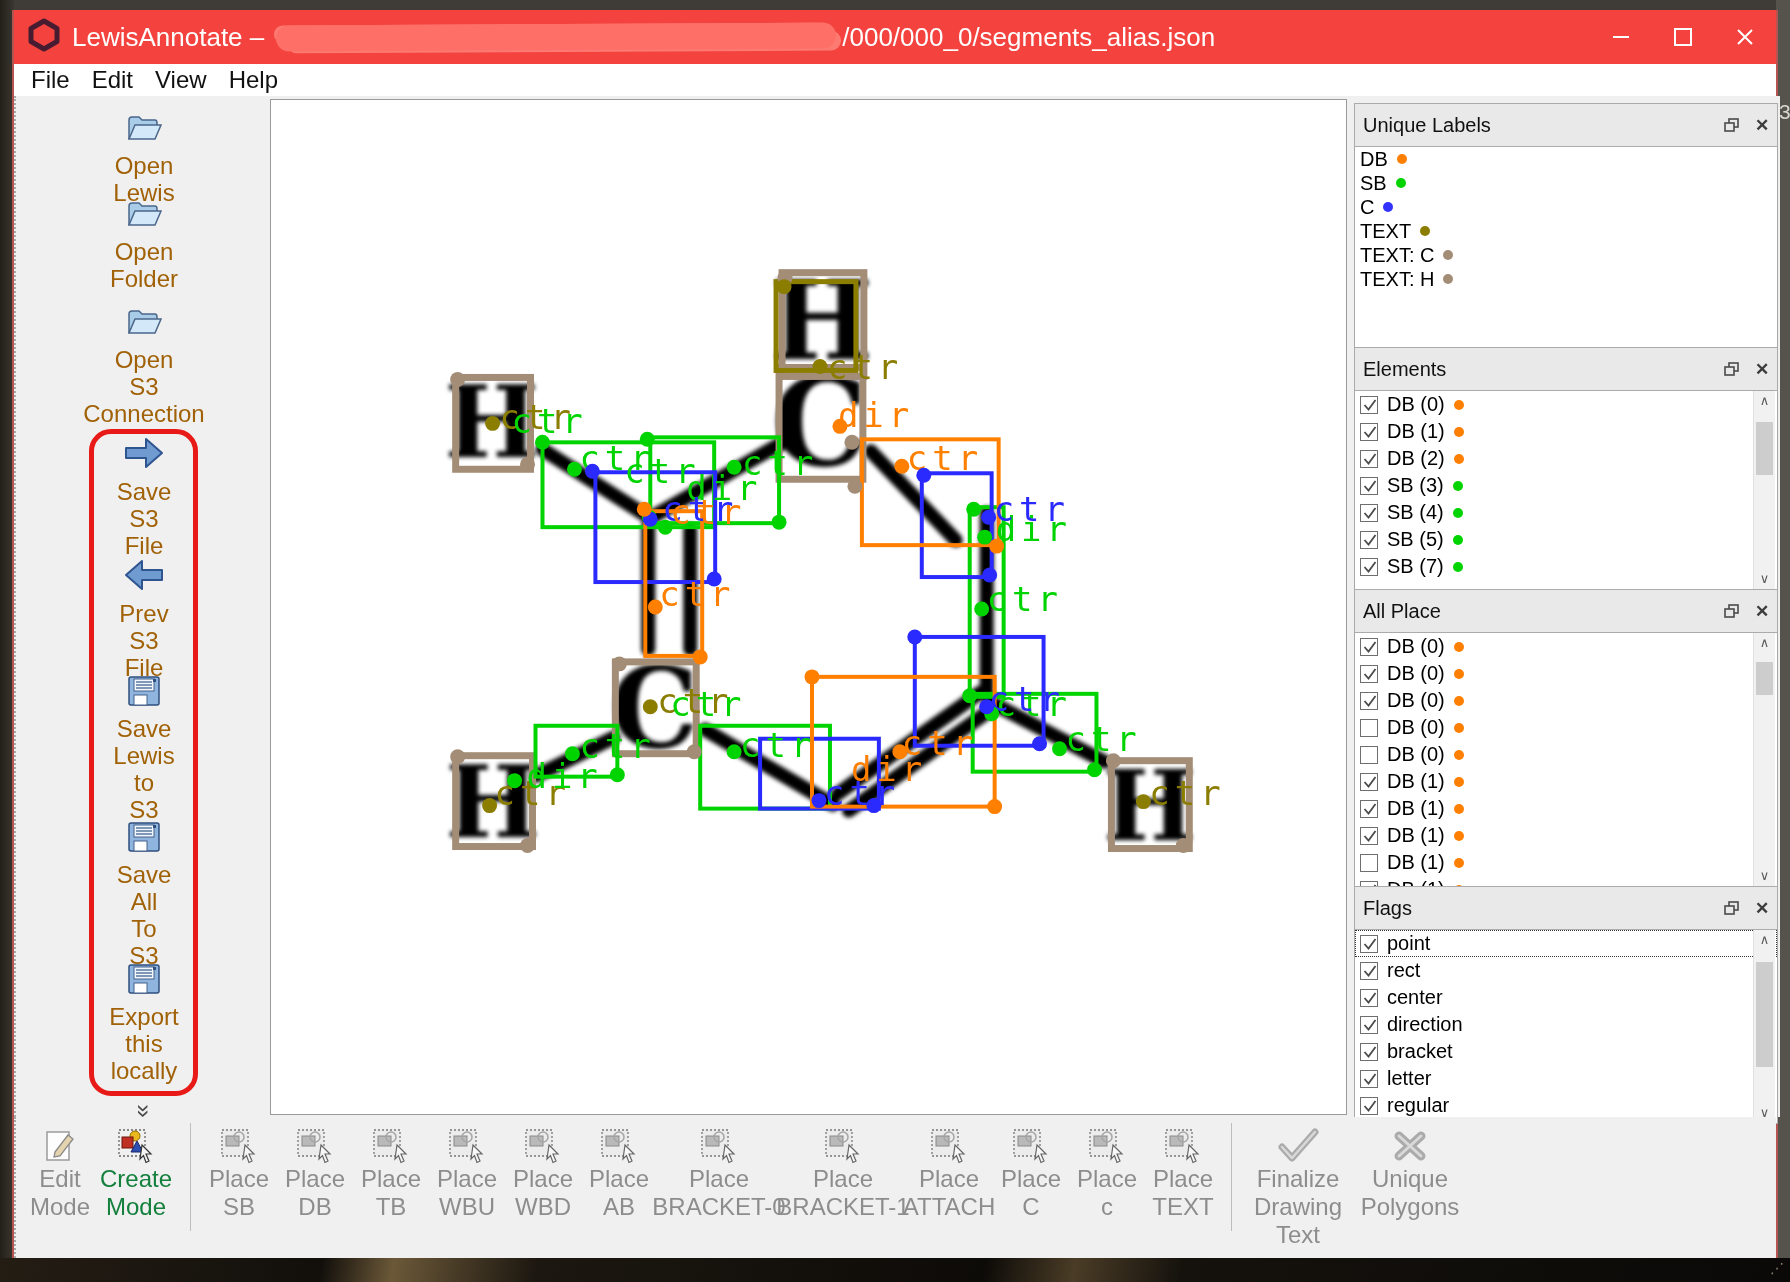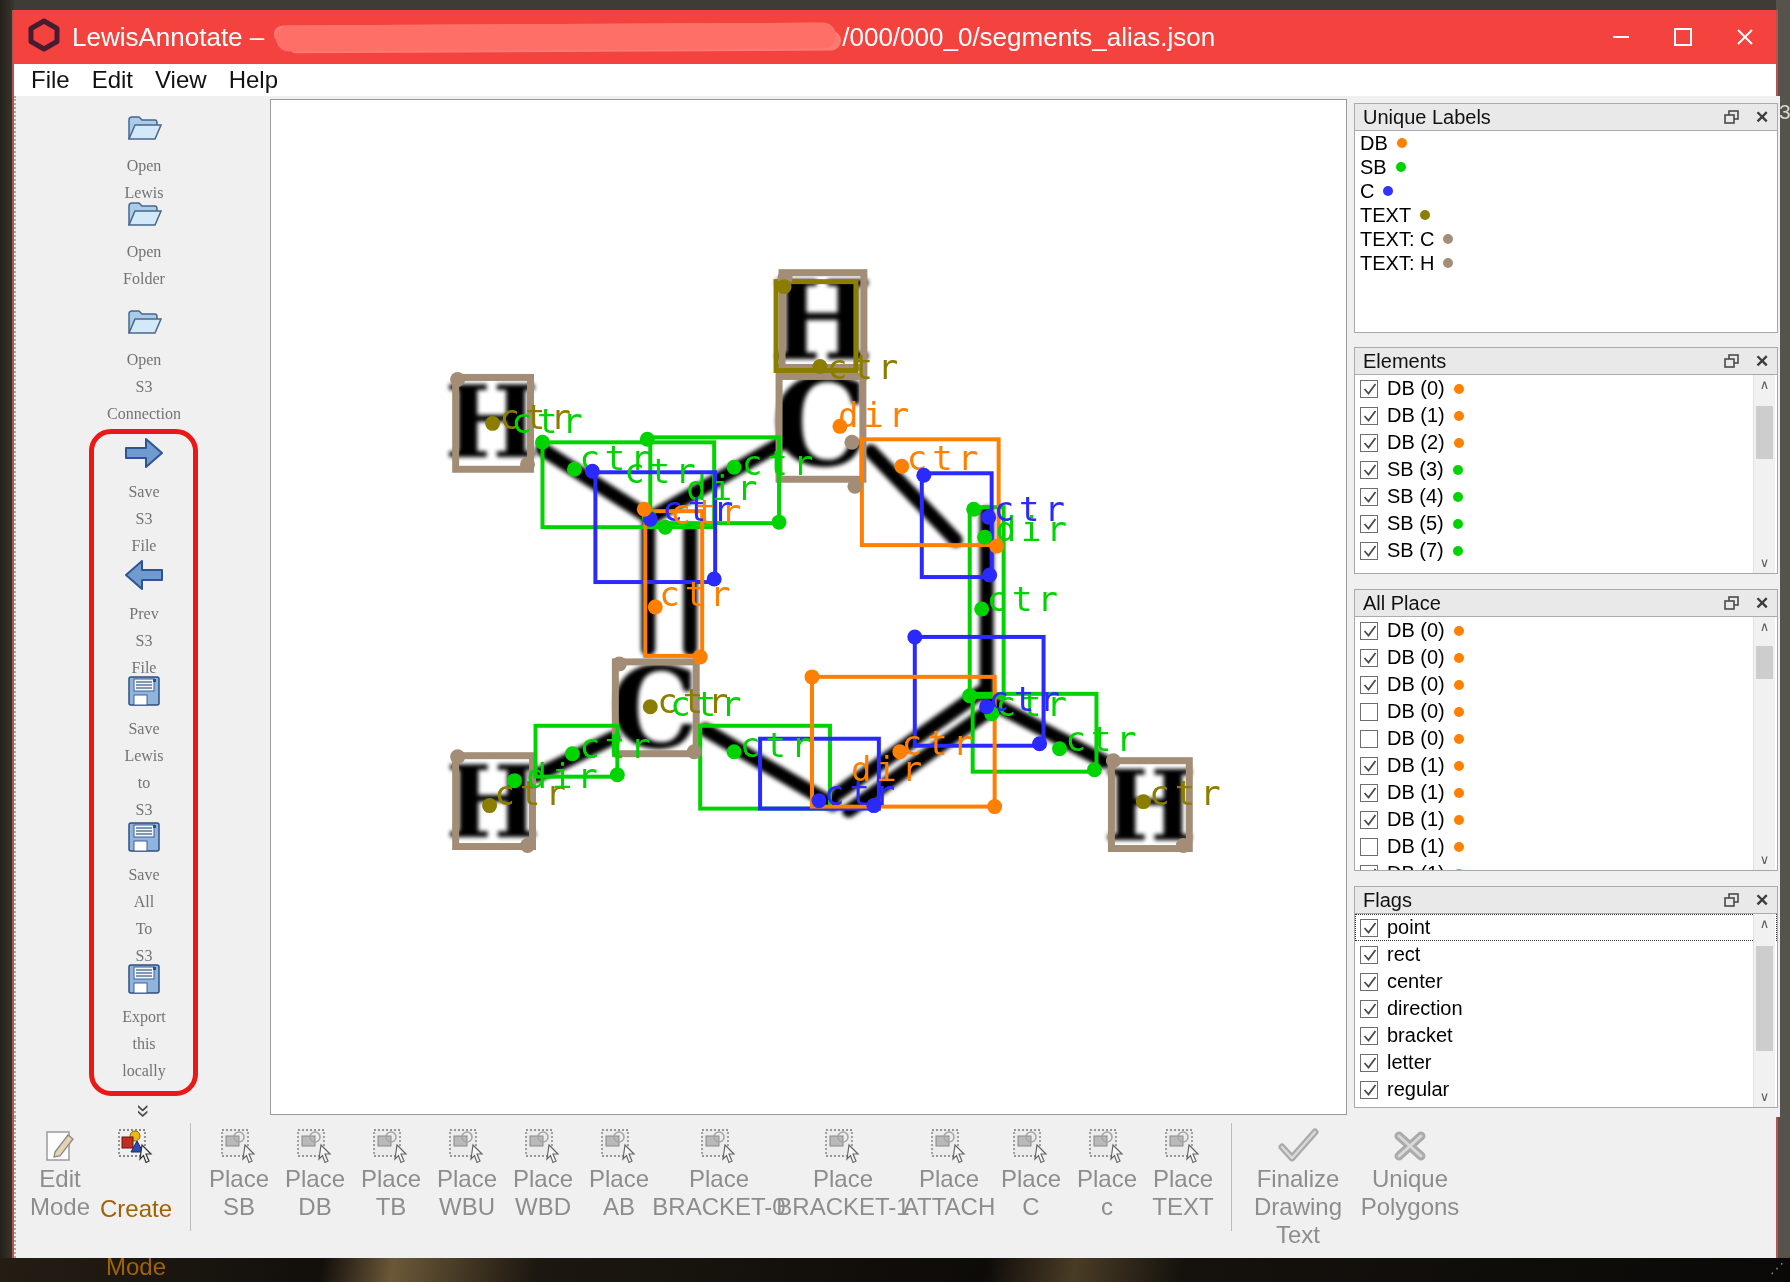--- a/index.html
+++ b/index.html
@@ -28,52 +28,52 @@
   .glyph-max{width:14px;height:14px;border:2px solid #fff;}
   
   .menubar{position:absolute;left:0;top:54px;width:100%;height:32px;background:#ffffff;display:flex;align-items:center;padding-left:6px;box-sizing:border-box;}
   .menu-item{font-size:24px;color:#111;padding:0 11px;}
   
   .main{position:absolute;left:0;top:86px;width:100%;height:1021px;background:#f0f0f0;}
   
   .left-toolbar{position:absolute;left:0;top:0;width:256px;height:100%;background:#f0f0f0;border-left:2px dotted #a8a8a8;}
   .lt-item{position:absolute;left:0;width:256px;text-align:center;}
   .lt-icon{display:block;margin:0 auto 4px auto;}
-  .lt-line{font-size:16px;line-height:27px;color:#737373;font-family:Liberation Serif, serif;}
+  .lt-line{font-size:24px;line-height:27px;color:#a16207;}
   .red-highlight{position:absolute;left:73px;top:333px;width:99px;height:657px;border:5px solid #e81a17;border-radius:22px;pointer-events:none;}
   .lt-overflow{position:absolute;left:0;top:1000px;width:256px;text-align:center;color:#4a4a4a;font-size:24px;}
   .lt-overflow span{display:inline-block;transform:rotate(90deg);letter-spacing:-2px;}
   
   .canvas-wrap{position:absolute;left:256px;top:3px;width:1077px;height:1016px;background:#ffffff;border:1px solid #9a9a9a;box-sizing:border-box;}
   .canvas-wrap svg{width:100%;height:100%;display:block;}
   
   .dock{position:absolute;left:1340px;top:0;width:426px;height:100%;background:#f0f0f0;}
   .panel{position:absolute;left:0;width:424px;}
-  .panel-header{height:28px;background:#e9e9e9;border:1px solid #ababab;box-sizing:border-box;display:flex;align-items:center;}
+  .panel-header{height:44px;background:#e9e9e9;border:1px solid #ababab;box-sizing:border-box;display:flex;align-items:center;}
   .panel-title{font-size:20px;color:#111;margin-left:8px;flex:1;}
   .panel-btn{width:30px;height:100%;display:flex;align-items:center;justify-content:center;color:#3c3c3c;}
   .panel-close{font-size:17px;font-weight:bold;}
   .panel-body{position:relative;background:#ffffff;border:1px solid #a8a8a8;border-top:none;box-sizing:border-box;overflow:hidden;}
   .row{display:flex;align-items:center;height:27px;padding-left:5px;position:relative;}
   .row-ul{height:24px;}
   .row-label{font-size:20px;color:#000;}
   .dot{width:10px;height:10px;border-radius:50%;margin-left:9px;flex:0 0 auto;}
   .checkbox{width:18px;height:18px;border:1px solid #6e6e6e;background:#fff;margin-right:9px;flex:0 0 auto;position:relative;box-sizing:border-box;}
   .checkbox svg{position:absolute;left:0;top:-1px;}
   .row-focus{outline:1px dotted #333;outline-offset:-1px;}
   
   .sb{position:absolute;right:2px;top:0;width:21px;height:100%;background:#f1f1f1;border-left:1px solid #e0e0e0;}
   .sb-arrow{position:absolute;left:0;width:21px;height:20px;color:#5a5a5a;font-size:13px;text-align:center;line-height:20px;}
   .sb-thumb{position:absolute;left:2px;width:17px;background:#cdcdcd;}
   
   .bottom-toolbar{position:absolute;left:0;top:1107px;width:100%;height:141px;background:#f0f0f0;border-left:2px dotted #a8a8a8;display:flex;align-items:flex-start;padding-left:12px;box-sizing:border-box;}
   .bt-btn{display:flex;flex-direction:column;align-items:center;padding-top:10px;}
   .bt-icon{height:38px;display:flex;align-items:center;justify-content:center;}
   .bt-line{font-size:24px;line-height:28px;color:#8d8d8d;white-space:nowrap;}
-  .bt-active .bt-line{color:#a16207;margin-top:30px;}
+  .bt-active .bt-line{color:#15803d;}
   .bt-sep{width:1px;height:108px;background:#bdbdbd;margin:6px 10px 0 10px;flex:0 0 auto;}
 </style>
 </head>
 <body>
 
 <div class="desktop-top"></div>
 <div class="desktop-left"></div>
 <div class="desktop-right"></div>
 <div class="bottom-strip"></div>
 <div class="desktop-fragment">3o</div>

